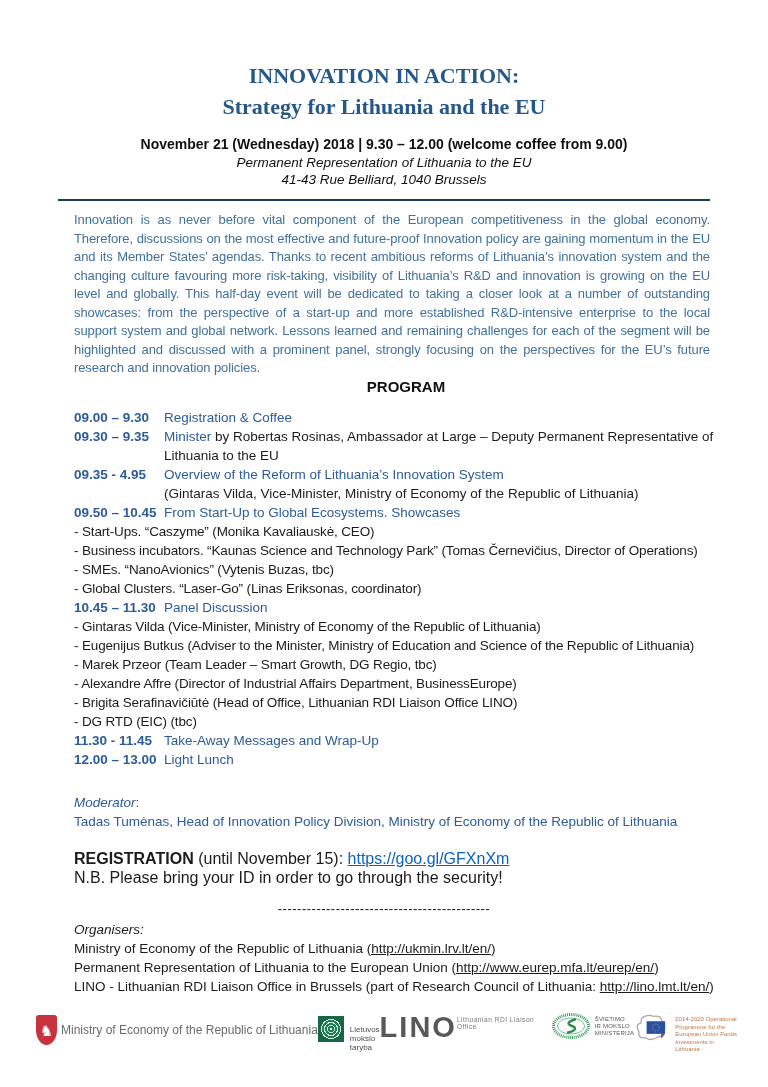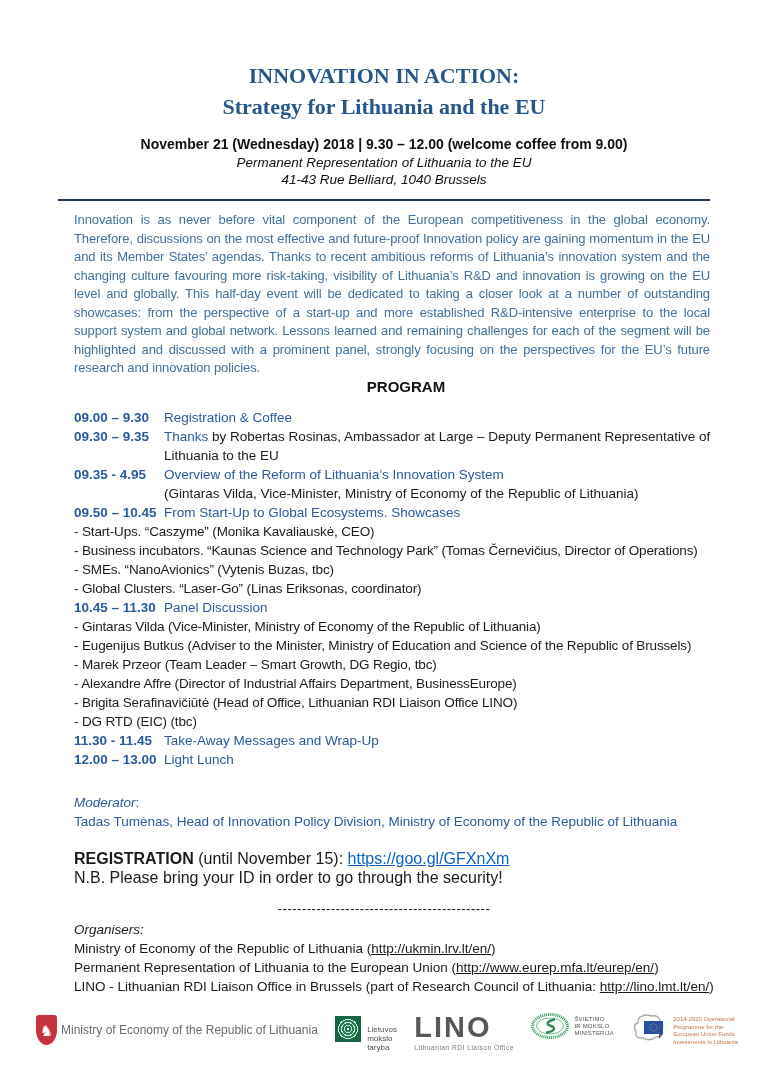--- a/index.html
+++ b/index.html
@@ -60,21 +60,21 @@
   .fgroup{display:flex;align-items:flex-start;}
   .arms{width:21px;height:30px;background:#c8313e;border-radius:3px 3px 11px 11px/3px 3px 16px 16px;
         display:flex;align-items:center;justify-content:center;flex:0 0 auto;margin-top:2px;}
   .knight{color:#ffffff;font-size:15px;line-height:1;}
   .min-econ-text{margin-left:4px;font-size:12px;color:var(--gray);line-height:34px;white-space:nowrap;}
   .lmt-square{width:26px;height:26px;margin-top:3px;flex:0 0 auto;border:1px solid #166646;
       background:radial-gradient(circle at 50% 50%,
         #ffffff 0 1.2px,#1e7b52 1.2px 3px,#bfe3d2 3px 4px,#1e7b52 4px 6px,
         #cfe9dc 6px 7px,#1e7b52 7px 9px,#d9efe3 9px 10px,#186646 10px);}
   .lmt-text{margin-left:6px;margin-top:12px;font-size:8px;line-height:9px;color:#4e4f51;}
-  .lino{display:flex;flex-direction:column;align-items:flex-start;}
+  .lino{display:flex;flex-direction:row;align-items:flex-start;}
   .lino-name{font-size:29px;line-height:28px;font-weight:700;letter-spacing:2px;color:var(--lino);}
   .lino-caption{margin-top:3px;font-size:6.6px;letter-spacing:0.5px;color:#77787a;}
   .smm{display:flex;align-items:center;}
   .smm-text{margin-left:5px;font-size:6px;line-height:7px;color:#55565a;letter-spacing:0.2px;}
   .eu{display:flex;align-items:flex-start;}
   .eu-text{margin-left:6px;margin-top:3px;font-size:6px;line-height:7.5px;color:var(--eutxt);}
 </style>
 </head>
 <body>
 
@@ -88,31 +88,31 @@
   <div class="venue">41-43 Rue Belliard, 1040 Brussels</div>
 
   <hr class="rule">
 
   <div class="intro">Innovation is as never before vital component of the European competitiveness in the global economy. Therefore, discussions on the most effective and future-proof Innovation policy are gaining momentum in the EU and its Member States’ agendas. Thanks to recent ambitious reforms of Lithuania’s innovation system and the changing culture favouring more risk-taking, visibility of Lithuania’s R&amp;D and innovation is growing on the EU level and globally. This half-day event will be dedicated to taking a closer look at a number of outstanding showcases: from the perspective of a start-up and more established R&amp;D-intensive enterprise to the local support system and global network. Lessons learned and remaining challenges for each of the segment will be highlighted and discussed with a prominent panel, strongly focusing on the perspectives for the EU’s future research and innovation policies.</div>
 
   <div class="prog-heading">PROGRAM</div>
 
   <div class="program">
     <div class="p-session"><span class="pt">09.00 – 9.30</span><span class="ptt">Registration &amp; Coffee</span></div>
-    <div class="p-session"><span class="pt">09.30 – 9.35</span><span class="ptt">Thanks</span><span class="prr"> by Robertas Rosinas, Ambassador at Large – Deputy Permanent Representative of Lithuania to the EU</span></div>
+    <div class="p-session"><span class="pt">09.30 – 9.35</span><span class="ptt">Minister</span><span class="prr"> by Robertas Rosinas, Ambassador at Large – Deputy Permanent Representative of Lithuania to the EU</span></div>
     <div class="p-session"><span class="pt">09.35 - 4.95</span><span class="ptt">Overview of the Reform of Lithuania’s Innovation System</span></div>
     <div class="p-sub">(Gintaras Vilda, Vice-Minister, Ministry of Economy of the Republic of Lithuania)</div>
     <div class="p-session"><span class="pt">09.50 – 10.45</span><span class="ptt">From Start-Up to Global Ecosystems. Showcases</span></div>
     <div class="p-bullet">- Start-Ups. “Caszyme” (Monika Kavaliauskė, CEO)</div>
     <div class="p-bullet">- Business incubators. “Kaunas Science and Technology Park” (Tomas Černevičius, Director of Operations)</div>
     <div class="p-bullet">- SMEs. “NanoAvionics” (Vytenis Buzas, tbc)</div>
     <div class="p-bullet">- Global Clusters. “Laser-Go” (Linas Eriksonas, coordinator)</div>
     <div class="p-session"><span class="pt">10.45 – 11.30</span><span class="ptt">Panel Discussion</span></div>
     <div class="p-bullet">- Gintaras Vilda (Vice-Minister, Ministry of Economy of the Republic of Lithuania)</div>
-    <div class="p-bullet">- Eugenijus Butkus (Adviser to the Minister, Ministry of Education and Science of the Republic of Brussels)</div>
+    <div class="p-bullet">- Eugenijus Butkus (Adviser to the Minister, Ministry of Education and Science of the Republic of Lithuania)</div>
     <div class="p-bullet">- Marek Przeor (Team Leader – Smart Growth, DG Regio, tbc)</div>
     <div class="p-bullet">- Alexandre Affre (Director of Industrial Affairs Department, BusinessEurope)</div>
     <div class="p-bullet">- Brigita Serafinavičiūtė (Head of Office, Lithuanian RDI Liaison Office LINO)</div>
     <div class="p-bullet">- DG RTD (EIC) (tbc)</div>
     <div class="p-session"><span class="pt">11.30 - 11.45</span><span class="ptt">Take-Away Messages and Wrap-Up</span></div>
     <div class="p-session"><span class="pt">12.00 – 13.00</span><span class="ptt">Light Lunch</span></div>
   </div>
 
   <div class="moderator">
     <div class="mod-label"><span>Moderator</span><span style="font-style:normal">:</span></div>

